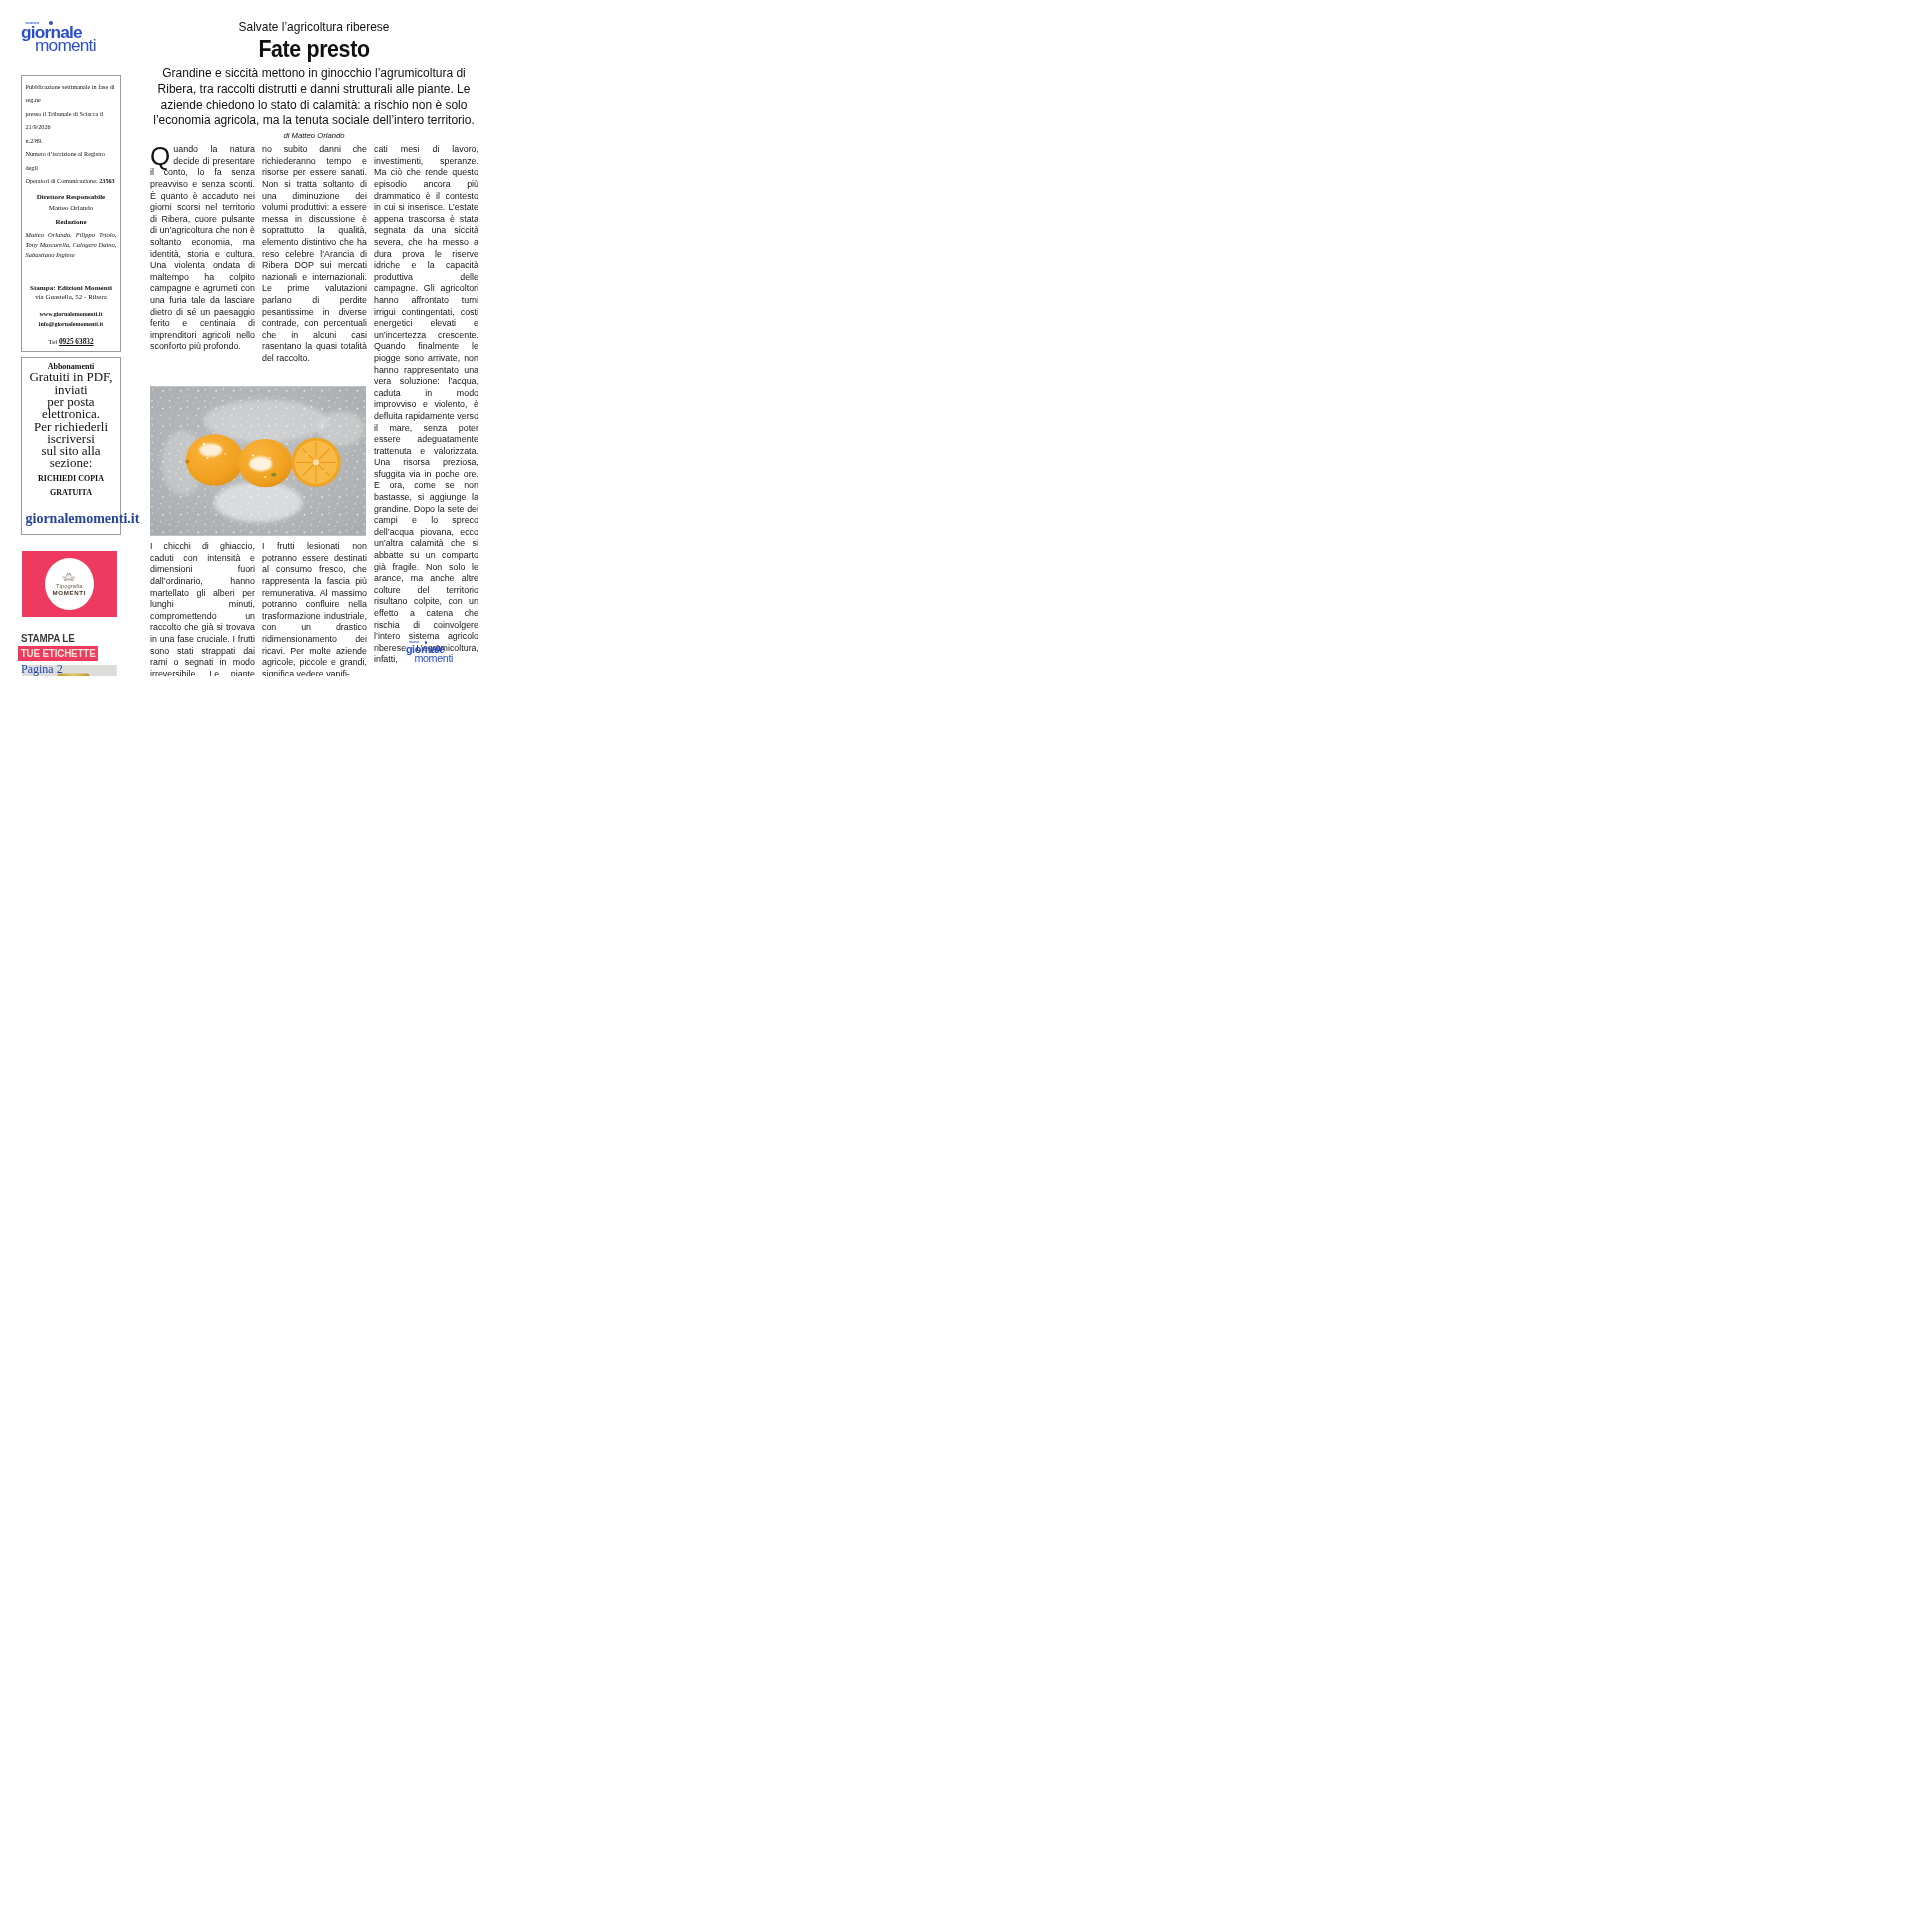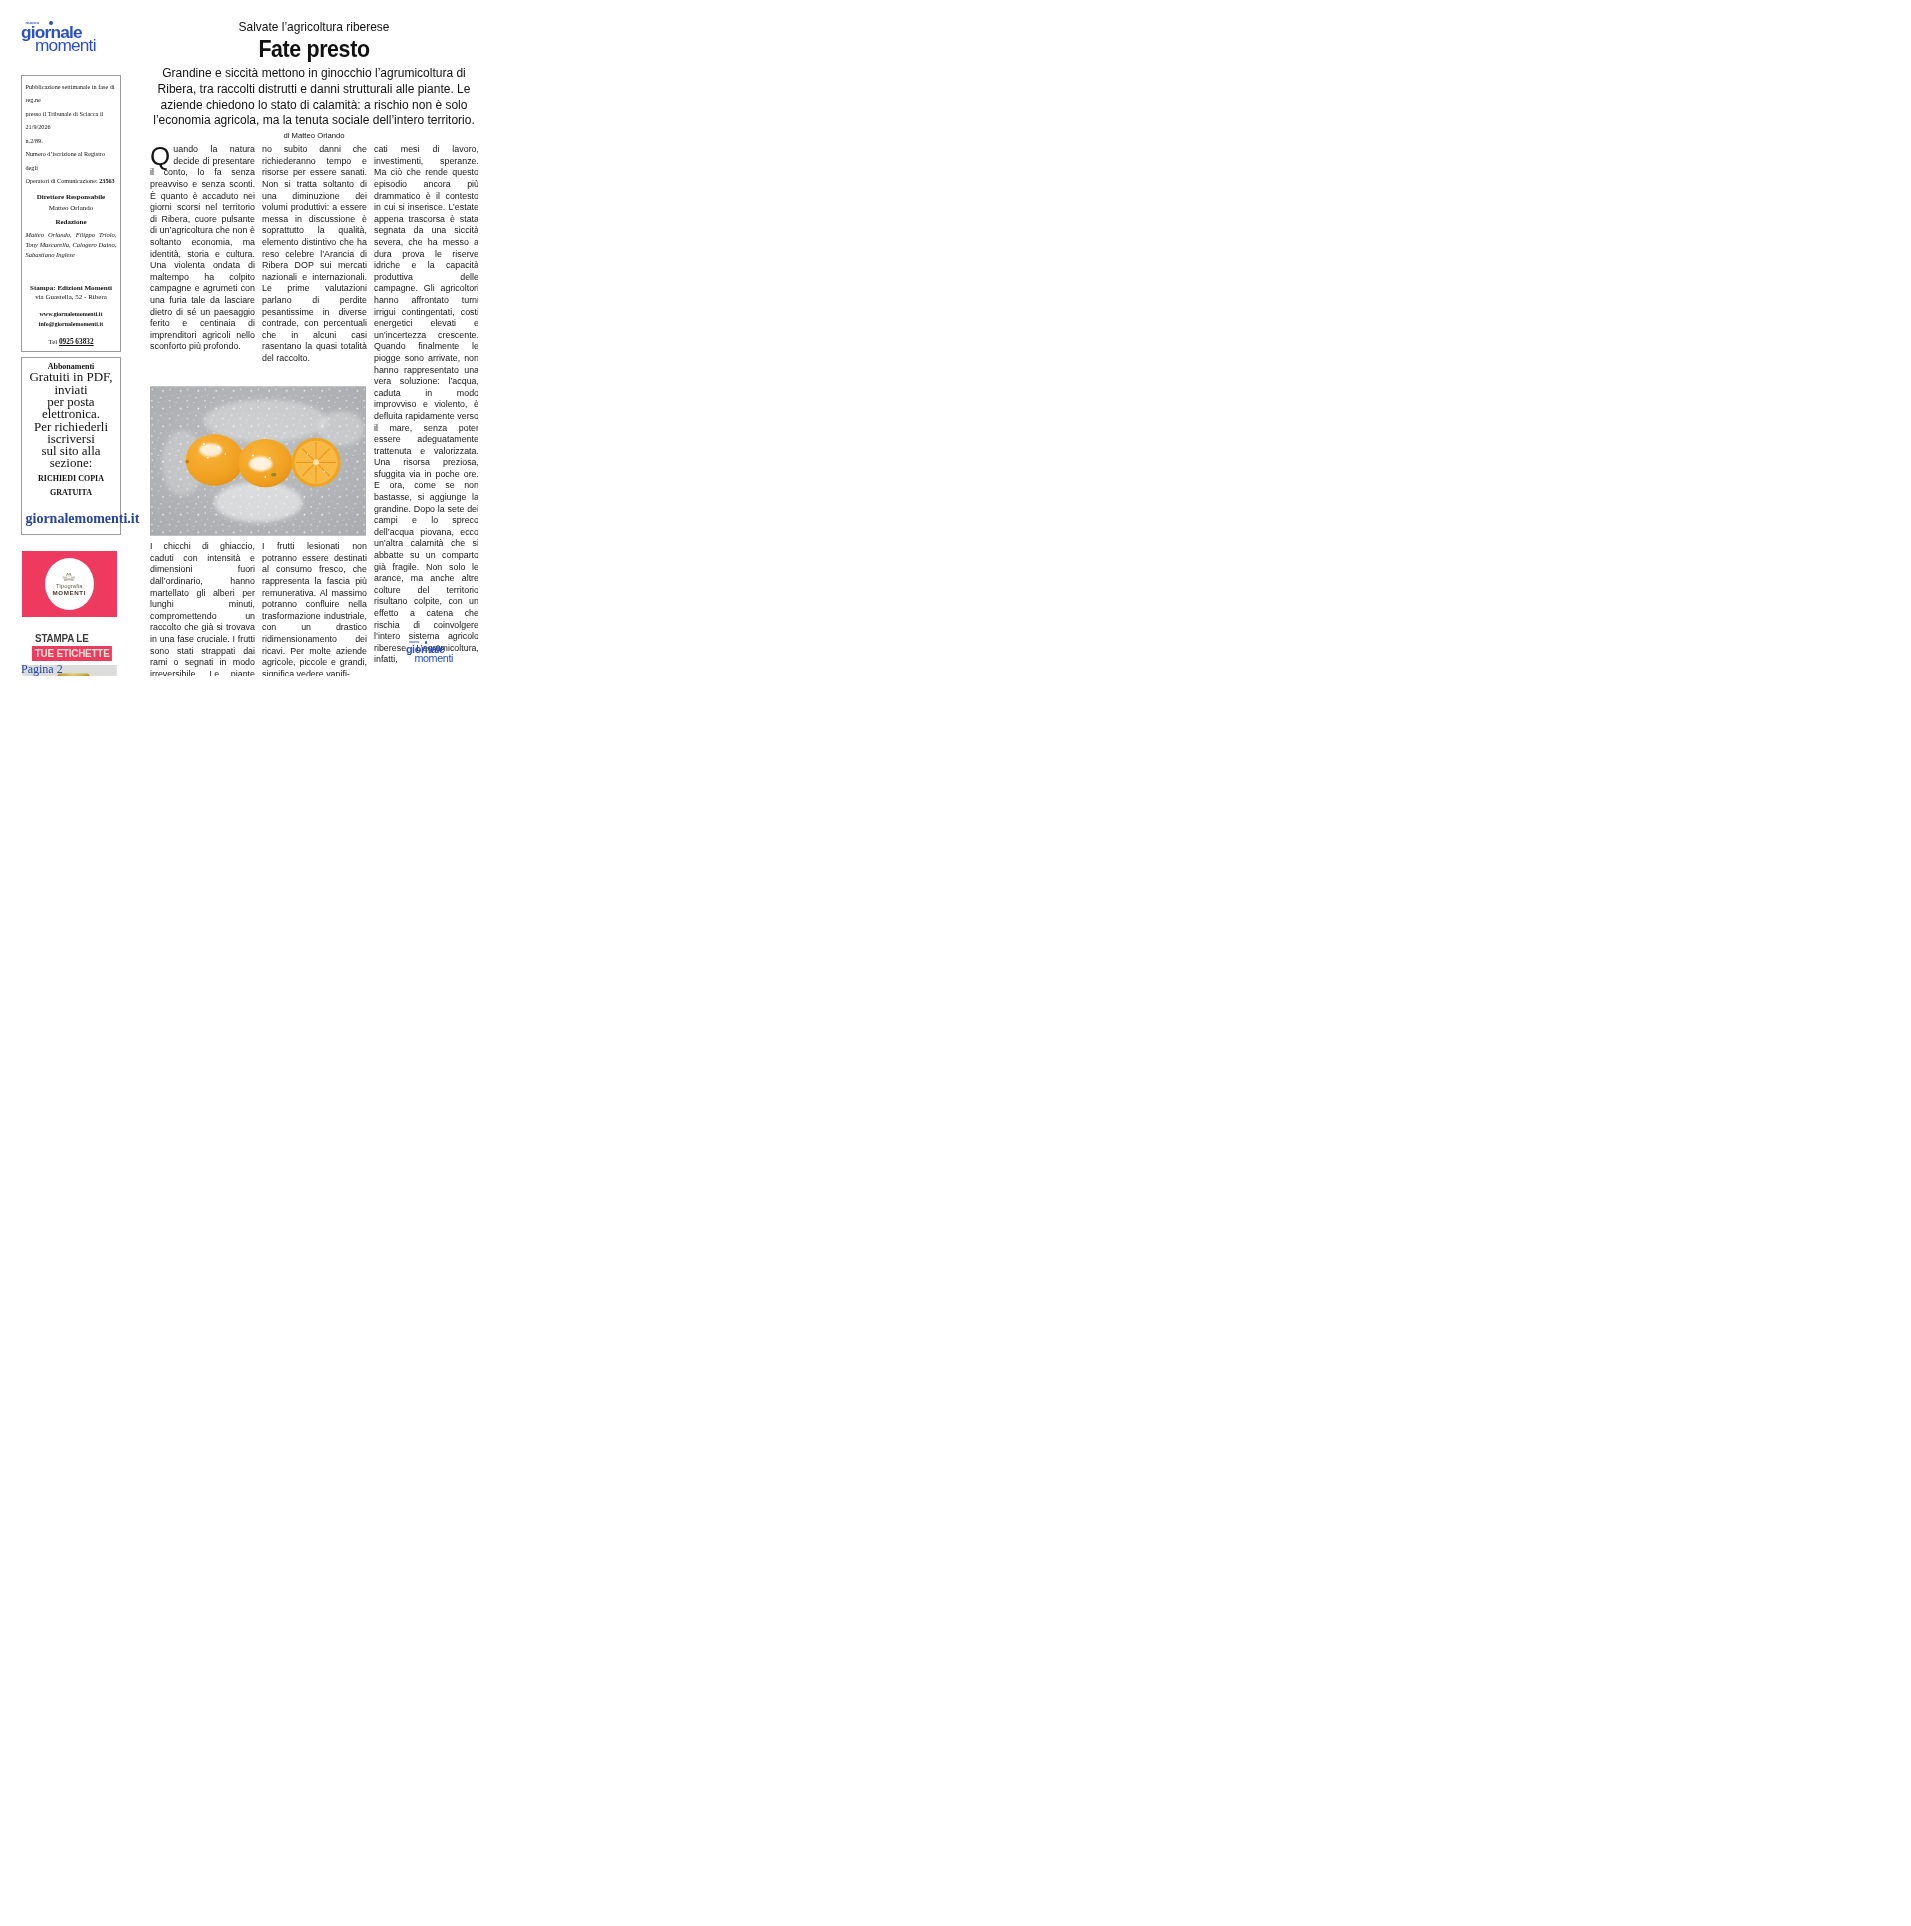--- a/index.html
+++ b/index.html
@@ -36,37 +36,37 @@
 
   .ad-box{margin-top:15.4px;margin-left:0.8px;width:95px;height:66px;background:#ee3a5e;
           display:flex;align-items:center;justify-content:center;}
   .ad-ellipse{width:49px;height:52px;background:#fff;border-radius:50%;
               display:flex;flex-direction:column;align-items:center;justify-content:center;}
   .tip-name{font-family:"Liberation Sans",sans-serif;font-weight:400;font-size:5.8px;
             color:#6b5c49;letter-spacing:0.1px;margin-top:0.8px;}
   .tip-momenti{font-family:"Liberation Sans",sans-serif;font-weight:700;font-size:6.2px;
                color:#46392b;letter-spacing:0.6px;margin-top:-0.4px;}
 
-  .claim{margin-top:14px;margin-left:14px;font-family:"Liberation Sans",sans-serif;}
+  .claim{margin-top:14px;margin-left:0;font-family:"Liberation Sans",sans-serif;}
   .claim1{font-size:11.6px;font-weight:800;color:#3b3b3b;letter-spacing:-0.2px;
           transform:scaleX(.85);transform-origin:left;white-space:nowrap;}
   .claim2{display:inline-block;margin-top:1.9px;margin-left:-3.1px;background:#ee3a5e;color:#efe4d4;
           font-size:11.6px;font-weight:800;letter-spacing:-0.2px;padding:0.4px 3.1px 1.5px;
           transform:scaleX(.85);transform-origin:left;white-space:nowrap;}
 
   .jar-photo{margin-top:4.6px;margin-left:0.8px;display:block;}
   .page-number{position:absolute;left:21px;top:662px;font-size:12px;color:#2447b2;}
 
   
   .main{position:absolute;left:150px;top:19px;width:328px;font-family:"Liberation Sans",sans-serif;}
   .kicker{text-align:center;font-size:13px;font-weight:400;transform:scaleX(.92);letter-spacing:0;}
   .headline{text-align:center;font-size:23px;font-weight:700;letter-spacing:-0.4px;
             transform:scaleX(.93);margin-top:1.5px;}
   .standfirst{text-align:center;font-size:12px;line-height:1.3;margin-top:3.9px;}
-  .byline{text-align:center;font-size:7.7px;margin-top:1.9px;}
+  .byline{text-align:center;font-style:italic;font-size:7.7px;margin-top:1.9px;}
 
   .columns{display:grid;grid-template-columns:105px 105px 105px;column-gap:7px;
            grid-template-rows:237px 160px auto;margin-top:4.6px;
            text-align:justify;font-size:8.9px;line-height:11.6px;color:#161616;}
   .columns [lang]{hyphens:auto;-webkit-hyphens:auto;}
   .col-a{grid-column:1;grid-row:1;}
   .col-b{grid-column:2;grid-row:1;}
   .col-c{grid-column:3;grid-row:1 / span 3;}
   .photo-cell{grid-column:1 / span 2;grid-row:2;padding:4.6px 0 5.4px;}
   .col-d{grid-column:1;grid-row:3;}

